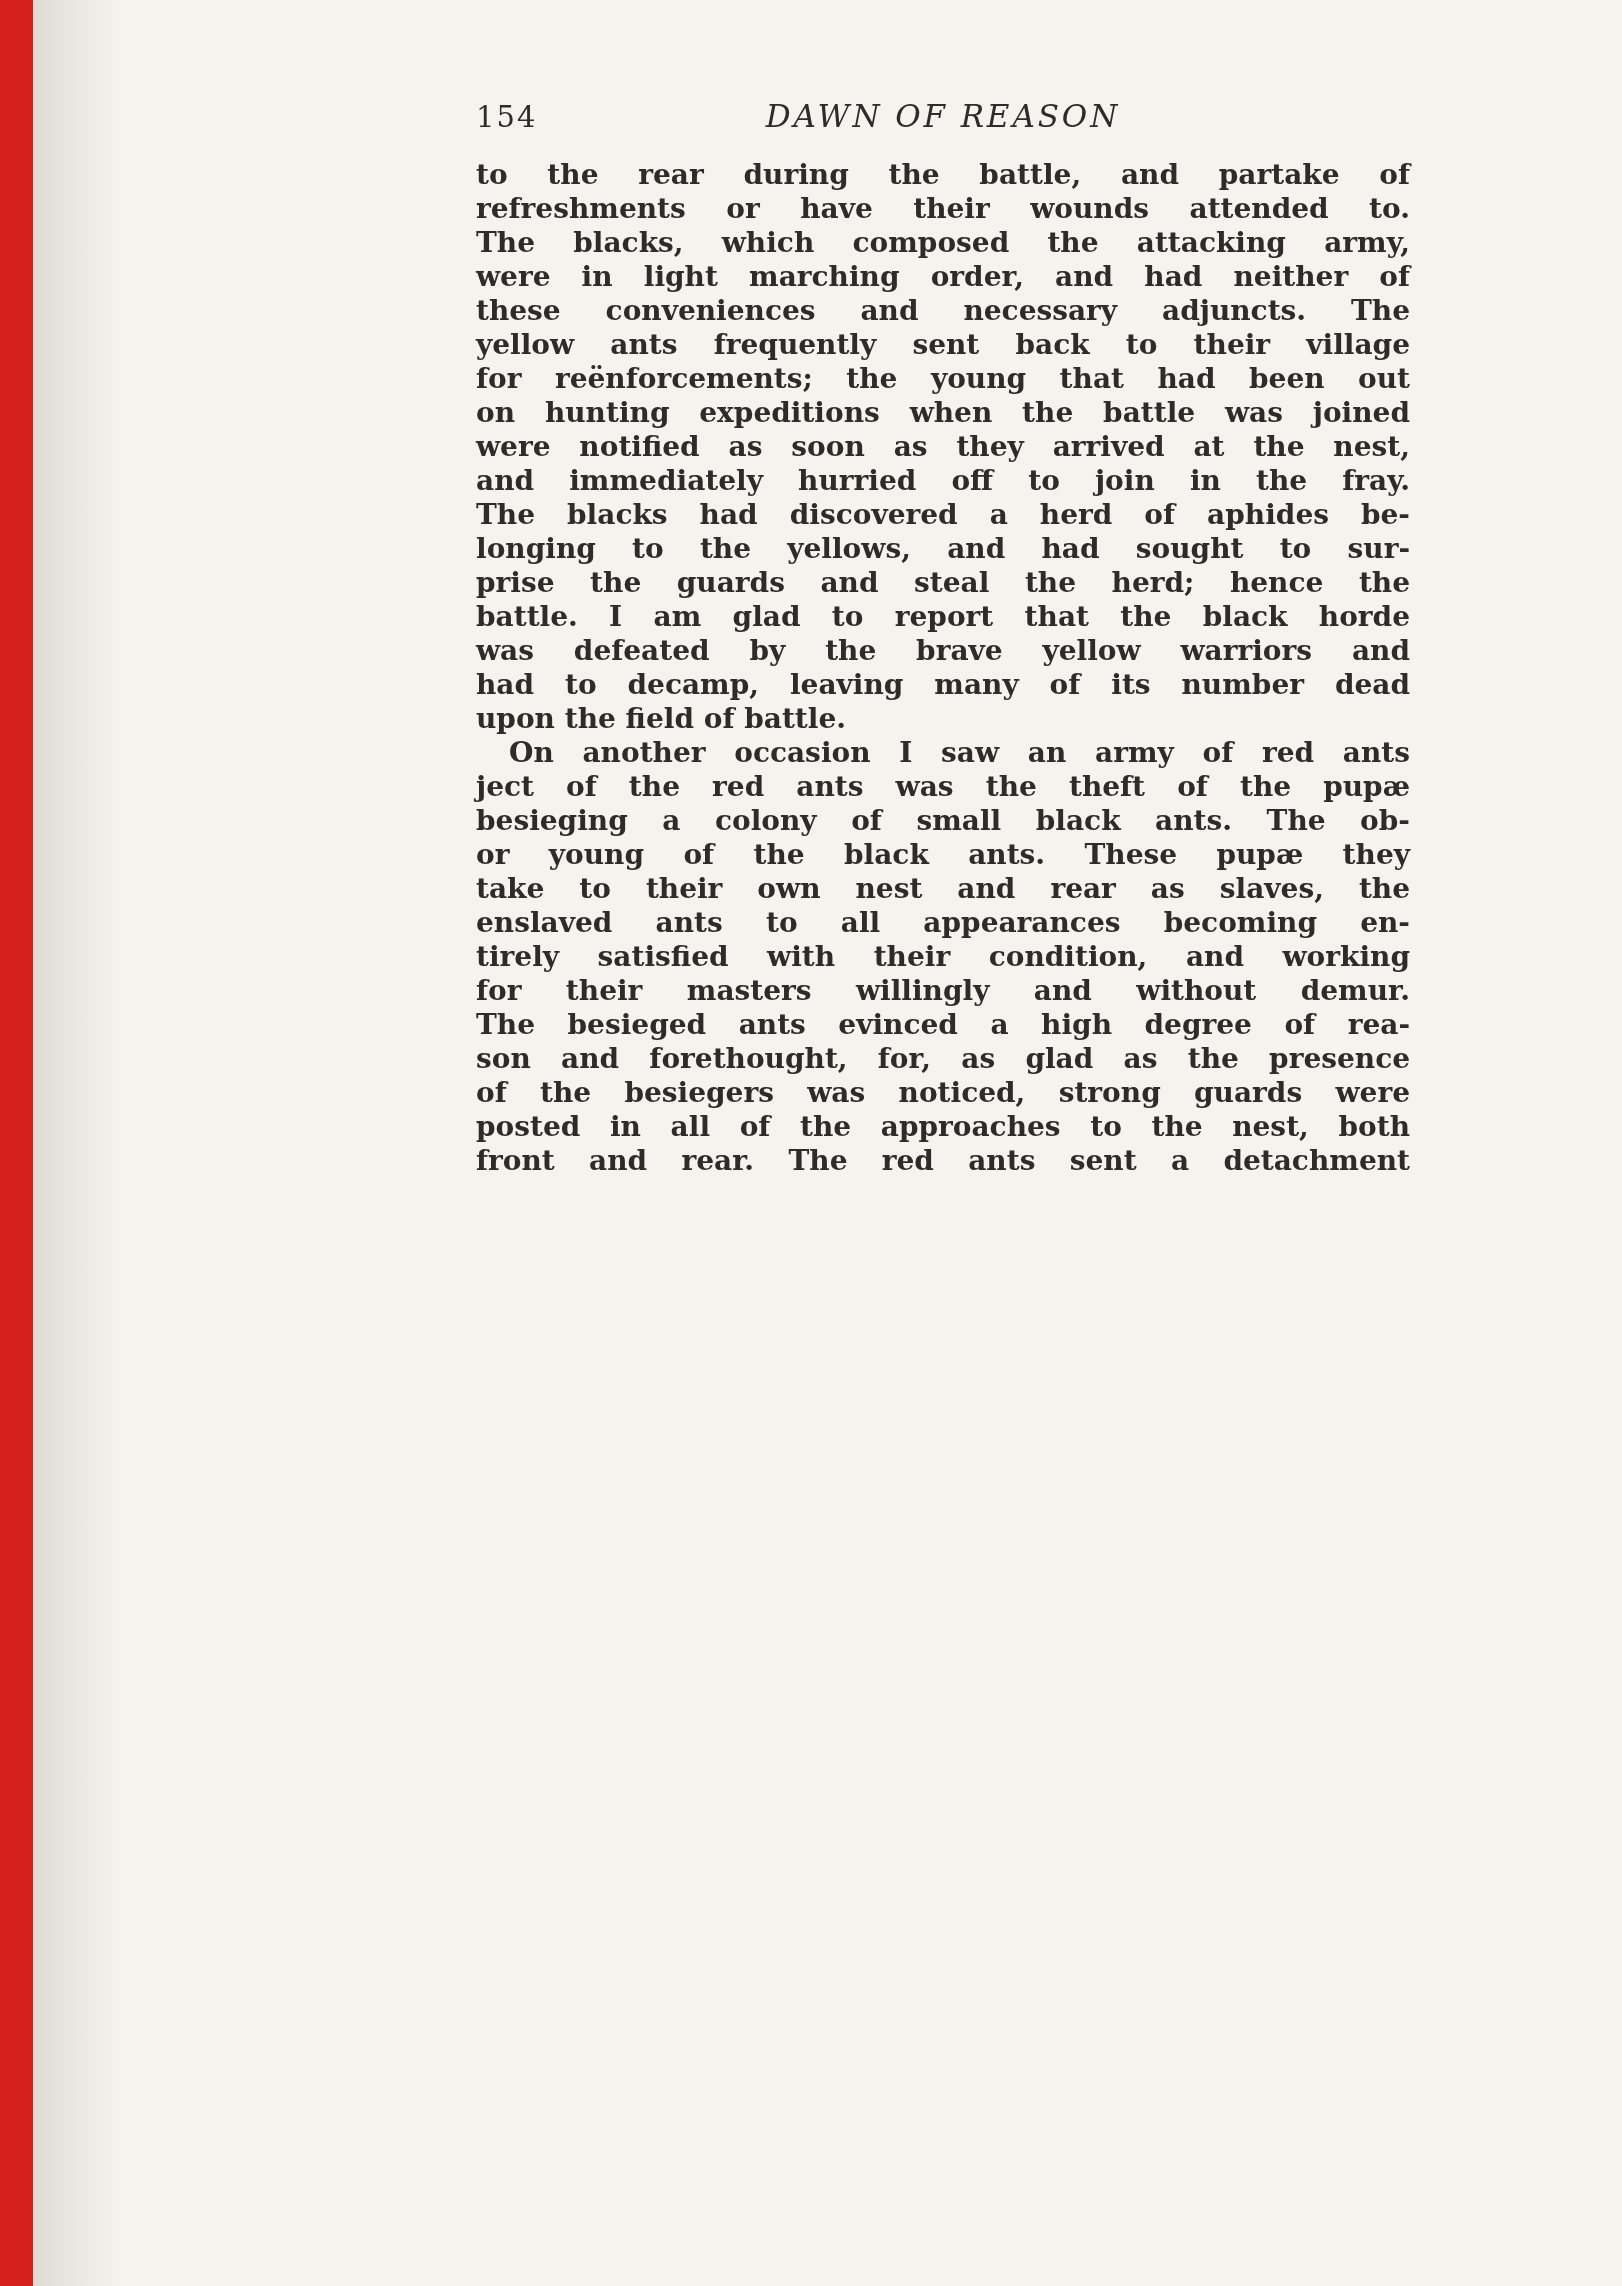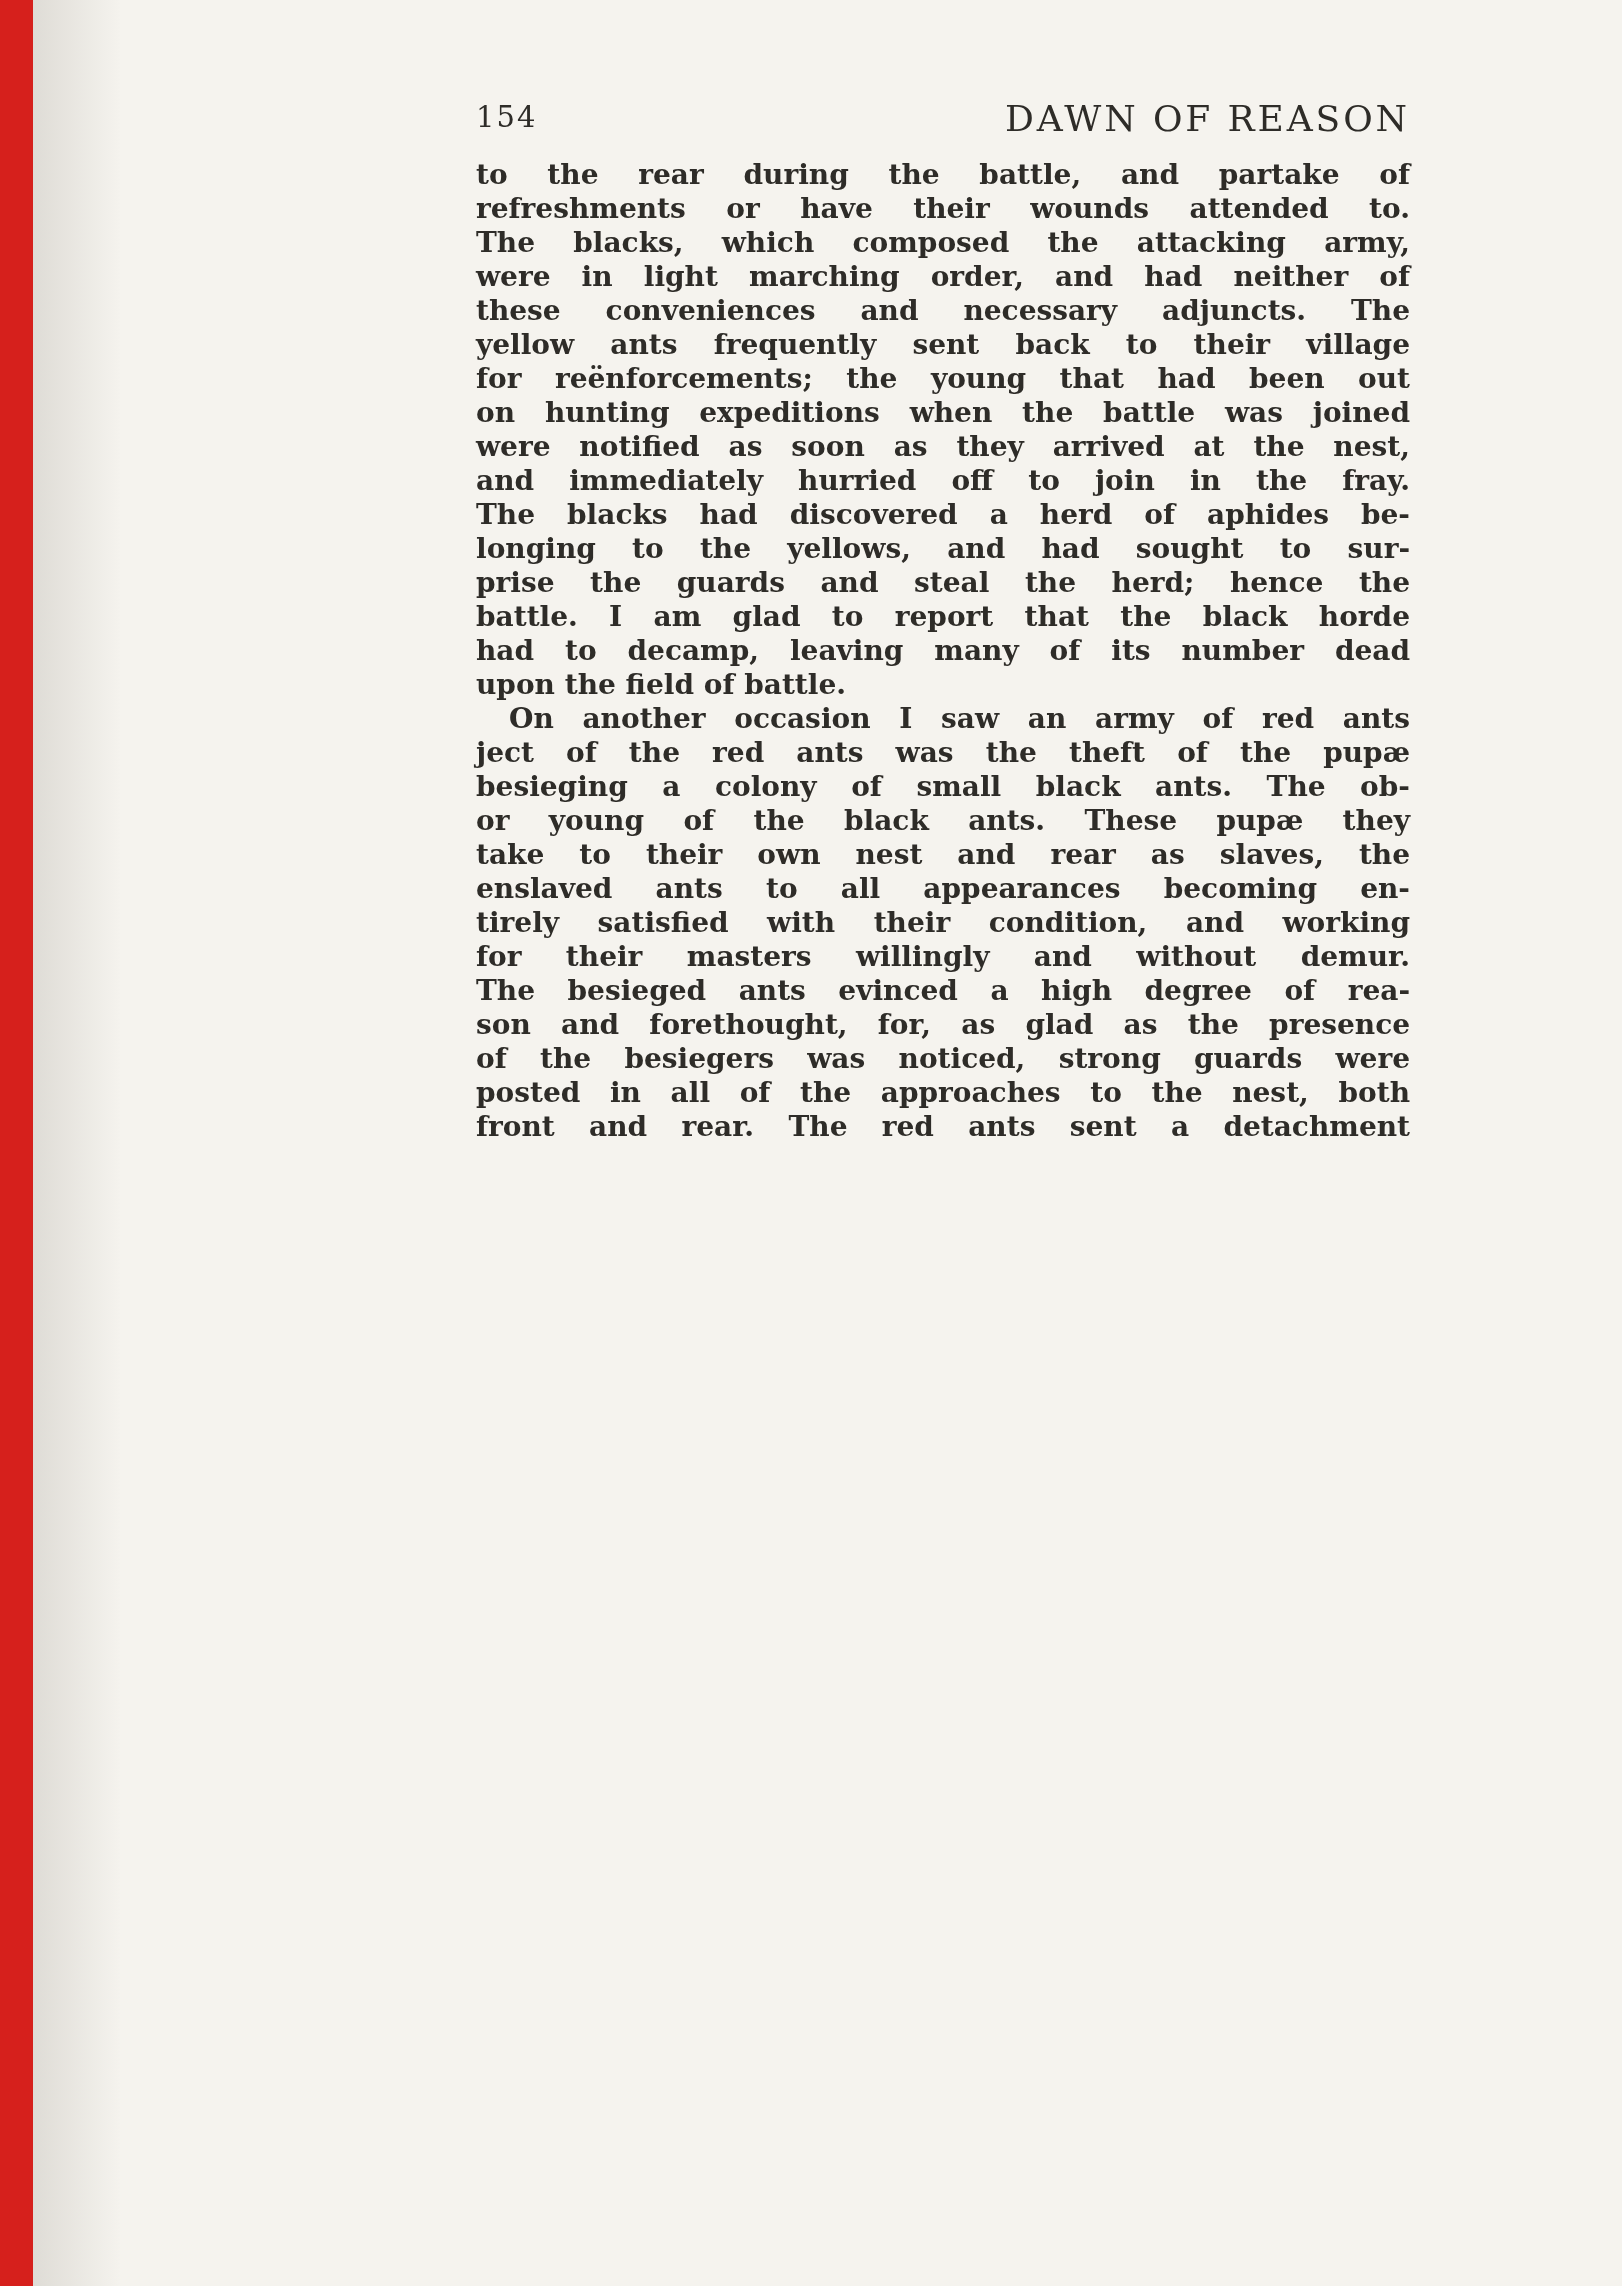--- a/index.html
+++ b/index.html
@@ -44,22 +44,23 @@
   }
   .page-number{
     position:absolute;
     left:0;top:2px;
     font-size:29px;
     letter-spacing:2px;
   }
   .running-header{
     position:absolute;
     left:0;right:0;top:0;
-    text-align:right;
-    font-size:36px;
+    text-align:center;
+    font-style:italic;
+    font-size:31px;
     letter-spacing:2.9px;
   }
   .body-text{
     font-size:28px;
     line-height:34px;
     font-weight:bold;
   }
   .paragraph{margin:0;}
   .line{
     white-space:normal;
@@ -93,20 +94,21 @@
           <div class="line just">these conveniences and necessary adjuncts. The</div>
           <div class="line just">yellow ants frequently sent back to their village</div>
           <div class="line just">for reënforcements; the young that had been out</div>
           <div class="line just">on hunting expeditions when the battle was joined</div>
           <div class="line just">were notified as soon as they arrived at the nest,</div>
           <div class="line just">and immediately hurried off to join in the fray.</div>
           <div class="line just">The blacks had discovered a herd of aphides be-</div>
           <div class="line just">longing to the yellows, and had sought to sur-</div>
           <div class="line just">prise the guards and steal the herd; hence the</div>
           <div class="line just">battle. I am glad to report that the black horde</div>
+          <div class="line just">was defeated by the brave yellow warriors and</div>
           <div class="line just">had to decamp, leaving many of its number dead</div>
           <div class="line">upon the field of battle.</div>
         </div>
         <div class="paragraph">
           <div class="line just indent">On another occasion I saw an army of red ants</div>
           <div class="line just">ject of the red ants was the theft of the pupæ</div>
           <div class="line just">besieging a colony of small black ants. The ob-</div>
           <div class="line just">or young of the black ants. These pupæ they</div>
           <div class="line just">take to their own nest and rear as slaves, the</div>
           <div class="line just">enslaved ants to all appearances becoming en-</div>

